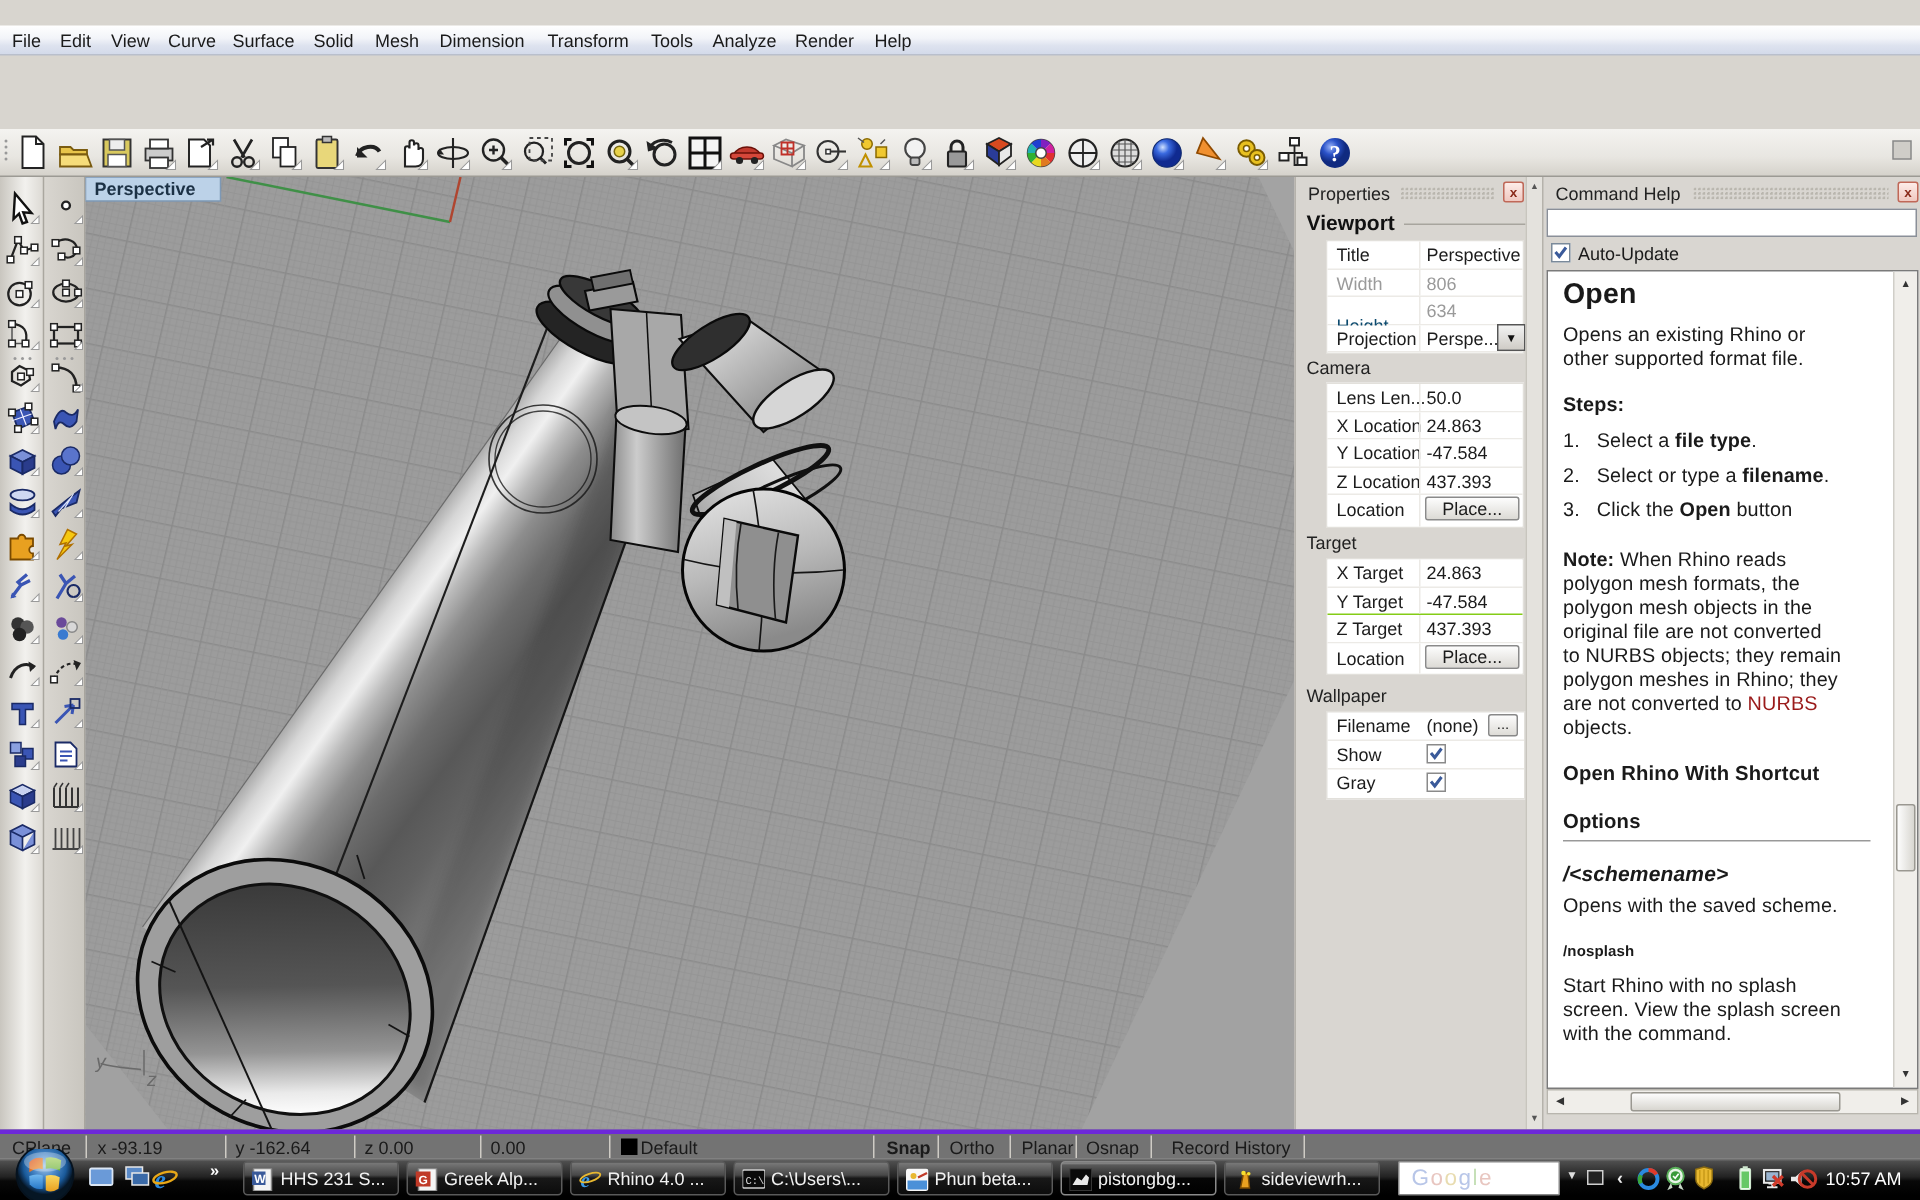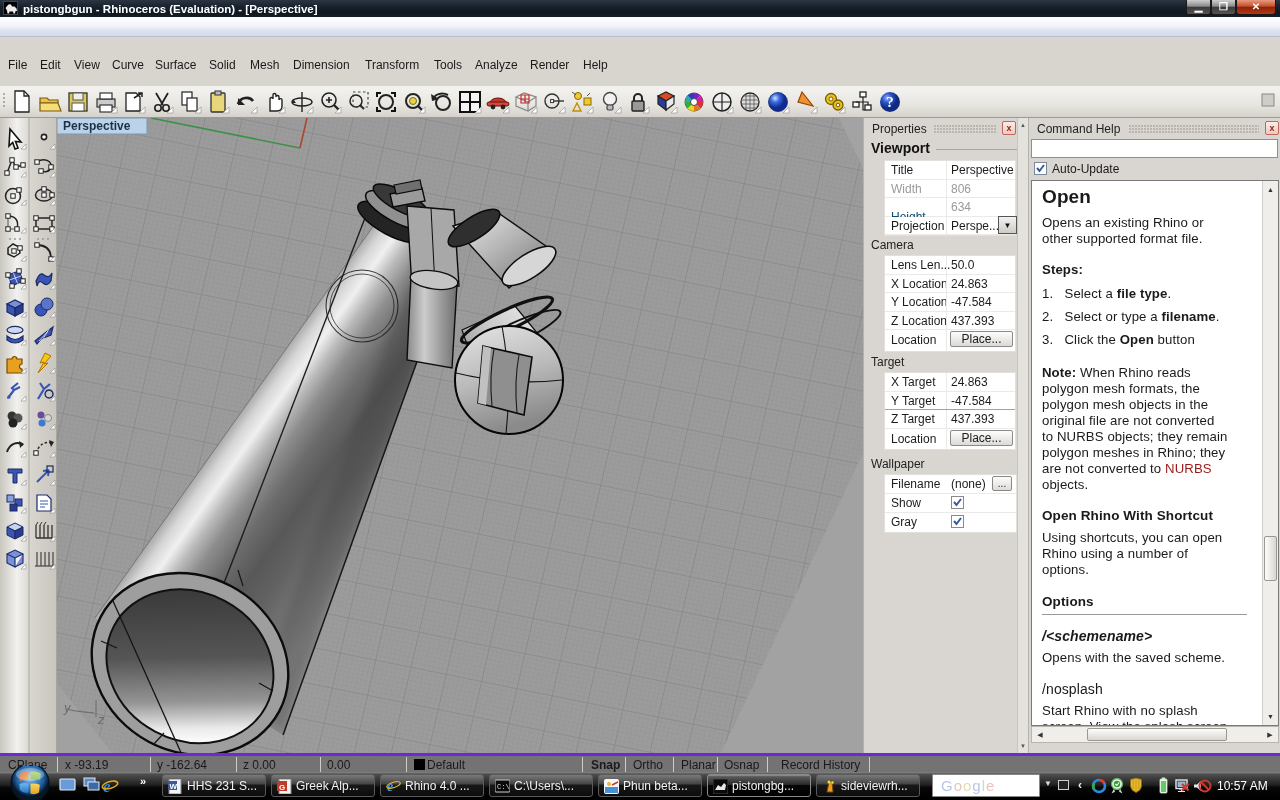--- a/index.html
+++ b/index.html
@@ -16,21 +16,21 @@
   .winbtns { position:absolute; right:4px; top:0; height:15px; display:flex; }
   .wb { width:25px; height:15px; border:1px solid #1a1a1a; border-top:none;
         background:linear-gradient(#cfcfcf,#8a8a8a 45%,#3a3a3a 50%,#555); color:#fff;
         font-size:10px; text-align:center; line-height:13px; border-radius:0 0 3px 3px; font-weight:bold;}
   .wb.close { width:40px; background:linear-gradient(#e89a7e,#c4502e 45%,#8c2208 50%,#b03a16); border-radius:0 0 4px 4px;}
 
   
   #menubar { left:0; top:17px; width:1280px; height:20px;
     background:linear-gradient(#ffffff,#f2f4f9 45%,#dee3ef 70%,#d3daea);
     border-bottom:1px solid #b9bfcc; color:#1a1a1a; font-size:12px; }
-  #menubar span { position:absolute; top:3px;margin-top:38px; }
+  #menubar span { position:absolute; top:3px; }
 
   
   #cmddock { left:0; top:37px; width:1280px; height:49px; background:#d8d5cf; border-top:1px solid #efeeea;}
   .grip { position:absolute; left:3px; top:8px; width:4px; height:36px;
      background-image:radial-gradient(circle at 2px 2px,#9a968c 1px,transparent 1.2px);
      background-size:4px 4px; }
   #cmdhist { position:absolute; left:10px; top:6px; width:1252px; height:17px; background:#fff;
      border:1px solid #828790; border-bottom:none; font-size:12px; color:#3c3c3c; padding:1px 0 0 4px;}
   #cmdline { position:absolute; left:10px; top:24px; width:1188px; height:19px; background:#fff;
      border:1px solid #828790; font-size:12px; font-weight:bold; color:#111; padding:2px 0 0 4px;}
@@ -62,33 +62,20 @@
   .tbtn { position:absolute; top:2px; height:23px; border-radius:3px;
      border:1px solid #626262; background:linear-gradient(#6e6e6e,#3a3a3a 45%,#111 50%,#0a0a0a);
      color:#f2f2f2; font-size:12px; }
   .tbtn .lbl { position:absolute; left:24px; top:4px; white-space:nowrap; }
   .tbtn .ticn { position:absolute; left:5px; top:4px; width:15px; height:15px; }
   .tray { position:absolute; color:#fff; font-size:12px; }
 </style>
 </head>
 <body>
 <div id="stage">
-  <div id="titlebar" class="abs">
-    <div class="ticon">
-        <svg width="13" height="13" style="position:absolute;left:1px;top:0px">
-          <path d="M0.5,6 L2.5,3.5 Q4,1.5 6,2.5 L7,4.5 L9.5,4.5 L11.5,6.5 L12,9 L10.5,9 L10,11.5 L8.5,11.5 L8,9.5 L4.5,9.5 L4,11.5 L2.5,11.5 L2,8.5 Z" fill="#ececec"></path>
-        </svg>
-      </div>
-    <div class="ttext">pistongbgun - Rhinoceros (Evaluation) - [Perspective]</div>
-    <div class="winbtns">
-      <div class="wb">▁</div>
-      <div class="wb">❐</div>
-      <div class="wb close">✕</div>
-    </div>
-  </div>
 
   <div id="menubar" class="abs">
     <span style="left:8px">File</span>
       <span style="left:40px">Edit</span>
       <span style="left:74px">View</span>
     <span style="left:112px">Curve</span>
       <span style="left:155px">Surface</span>
       <span style="left:209px">Solid</span>
     <span style="left:250px">Mesh</span>
       <span style="left:293px">Dimension</span>
@@ -763,25 +750,24 @@
       <div class="abs" style="left:2px;top:62px;width:248px;height:546px;background:#fff;border:1px solid #7a7a7a;overflow:hidden;font-size:13.2px;color:#1a1a1a;letter-spacing:0.1px">
         <div style="position:absolute;left:10px;top:8px;width:225px;line-height:16px;white-space:nowrap">
           <div style="font-size:19px;font-weight:bold;margin-bottom:10px">Open</div>
           <div>Opens an existing Rhino or<br>other supported format file.</div>
           <div style="font-weight:bold;margin-top:15px">Steps:</div>
           <div style="margin-top:8px">1.&nbsp;&nbsp;&nbsp;Select a <b>file type</b>.</div>
           <div style="margin-top:7px">2.&nbsp;&nbsp;&nbsp;Select or type a <b>filename</b>.</div>
           <div style="margin-top:7px">3.&nbsp;&nbsp;&nbsp;Click the <b>Open</b> button</div>
           <div style="margin-top:17px"><b>Note:</b> When Rhino reads<br>polygon mesh formats, the<br>polygon mesh objects in the<br>original file are not converted<br>to NURBS objects; they remain<br>polygon meshes in Rhino; they<br>are not converted to <span style="color:#9a1a1a">NURBS</span><br>objects.</div>
           <div style="font-weight:bold;margin-top:15px;font-size:13.5px">Open Rhino With Shortcut</div>
-          <div style="margin-top:6px">Using shortcuts, you can open<br>Rhino using a number of<br>options.</div>
           <div style="font-weight:bold;margin-top:16px;border-bottom:1px solid #999;padding-bottom:4px;width:205px;font-size:13.5px">Options</div>
           <div style="font-weight:bold;font-style:italic;margin-top:13px;font-size:14px">/&lt;schemename&gt;</div>
           <div style="margin-top:6px">Opens with the saved scheme.</div>
-          <div style="font-weight:normal;margin-top:15px;font-size:14px">/nosplash</div>
+          <div style="font-weight:bold;margin-top:15px;font-size:10px">/nosplash</div>
           <div style="margin-top:6px">Start Rhino with no splash<br>screen. View the splash screen<br>with the  command.</div>
         </div>
         <div style="position:absolute;right:0;top:0;width:16px;height:100%;background:#f0eeea;border-left:1px solid #d0cec8">
           <div style="position:absolute;top:2px;left:1px;width:13px;height:13px;font-size:7px;text-align:center;line-height:13px;color:#333">▲</div>
           <div style="position:absolute;top:355px;left:1px;width:13px;height:45px;background:linear-gradient(90deg,#fdfdfd,#d8d6d0);border:1px solid #9a9891;border-radius:2px"></div>
           <div style="position:absolute;bottom:2px;left:1px;width:13px;height:13px;font-size:7px;text-align:center;line-height:13px;color:#333">▼</div>
         </div>
       </div>
       <div class="abs" style="left:2px;top:608px;width:248px;height:17px;background:#f0eeea;border:1px solid #b8b5ae">
         <div style="position:absolute;left:2px;top:1px;width:12px;height:13px;font-size:7px;text-align:center;line-height:13px;color:#333">◀</div>

